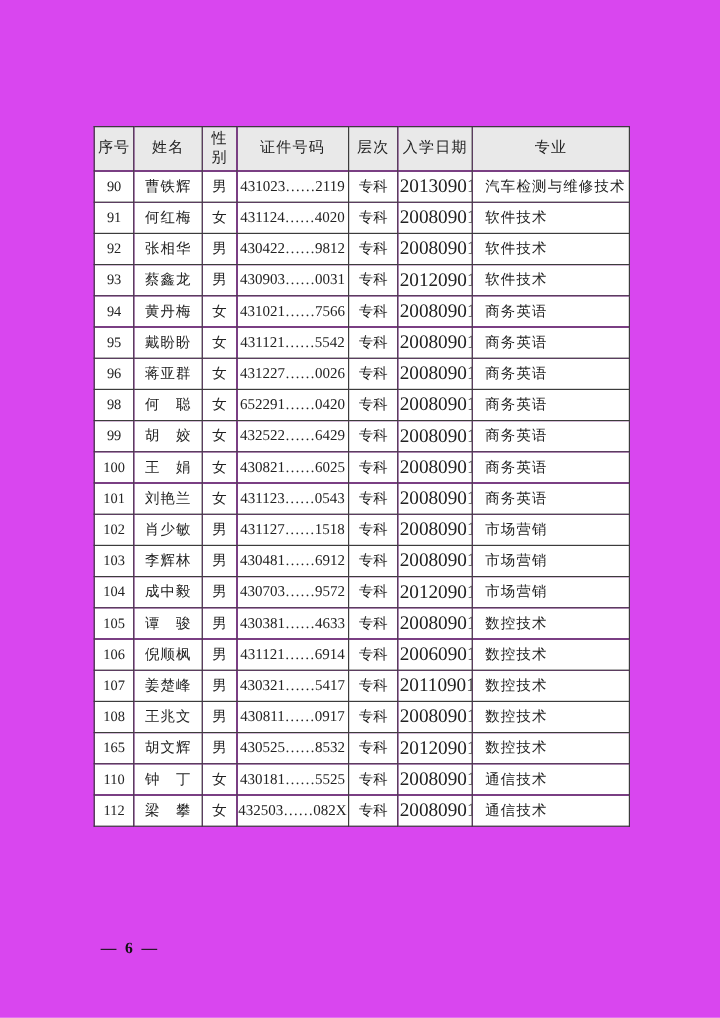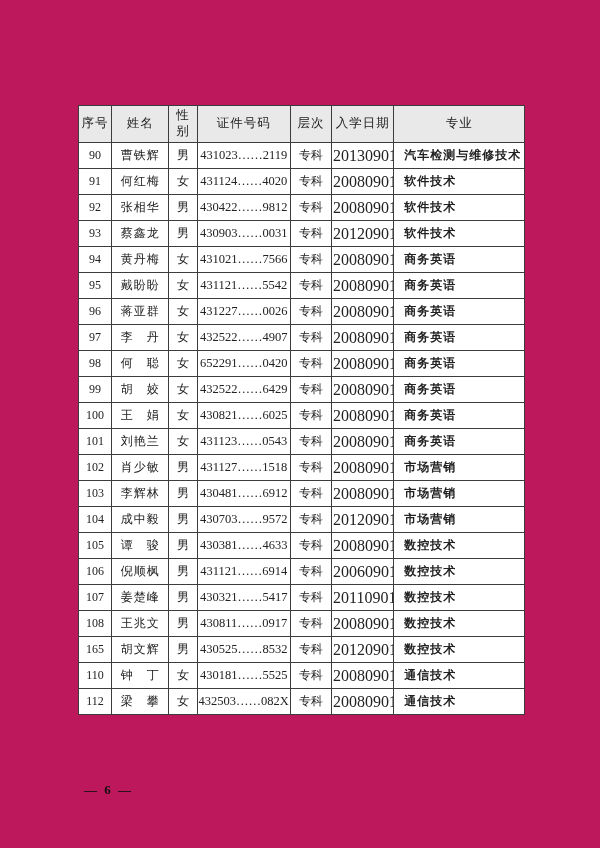--- a/index.html
+++ b/index.html
@@ -6,21 +6,21 @@
   body{
     width:600px;height:848px;
     background:#ffffff;
     font-family:"Liberation Serif","DejaVu Serif",serif;
     color:#1b1b1b;
     position:relative;
     overflow:hidden;
   }
   .page{
     position:absolute;inset:0;
-    background:#be185d;
+    background:#d946ef;
   }
   .record-table{
     position:absolute;
     left:78px;top:105px;
     width:447px;
     border-collapse:collapse;
     table-layout:fixed;
     font-size:12px;
   }
   .record-table th,.record-table td{
@@ -42,21 +42,20 @@
   }
   .record-table td{
     height:25px;
     background:#ffffff;
   }
   
   .record-table td.col-6{
     text-align:left;
     padding-left:10px;
     letter-spacing:1px;
-    font-weight:bold;
   }
   .record-table td.col-1{letter-spacing:1px;text-align:center;}
   .record-table td.col-3{font-size:12.5px;}
   .record-table td.col-5{font-size:16px;}
   .page-number{
     position:absolute;
     left:84px;top:782px;
     font-size:13px;
     letter-spacing:2px;
     color:#111;
@@ -147,29 +146,20 @@
         <tr>
           <td class="col-0">96</td>
           <td class="col-1">蒋亚群</td>
           <td class="col-2">女</td>
           <td class="col-3">431227……0026</td>
           <td class="col-4">专科</td>
           <td class="col-5">20080901</td>
           <td class="col-6">商务英语</td>
         </tr>
         <tr>
-          <td class="col-0">97</td>
-          <td class="col-1">李　丹</td>
-          <td class="col-2">女</td>
-          <td class="col-3">432522……4907</td>
-          <td class="col-4">专科</td>
-          <td class="col-5">20080901</td>
-          <td class="col-6">商务英语</td>
-        </tr>
-        <tr>
           <td class="col-0">98</td>
           <td class="col-1">何　聪</td>
           <td class="col-2">女</td>
           <td class="col-3">652291……0420</td>
           <td class="col-4">专科</td>
           <td class="col-5">20080901</td>
           <td class="col-6">商务英语</td>
         </tr>
         <tr>
           <td class="col-0">99</td>

